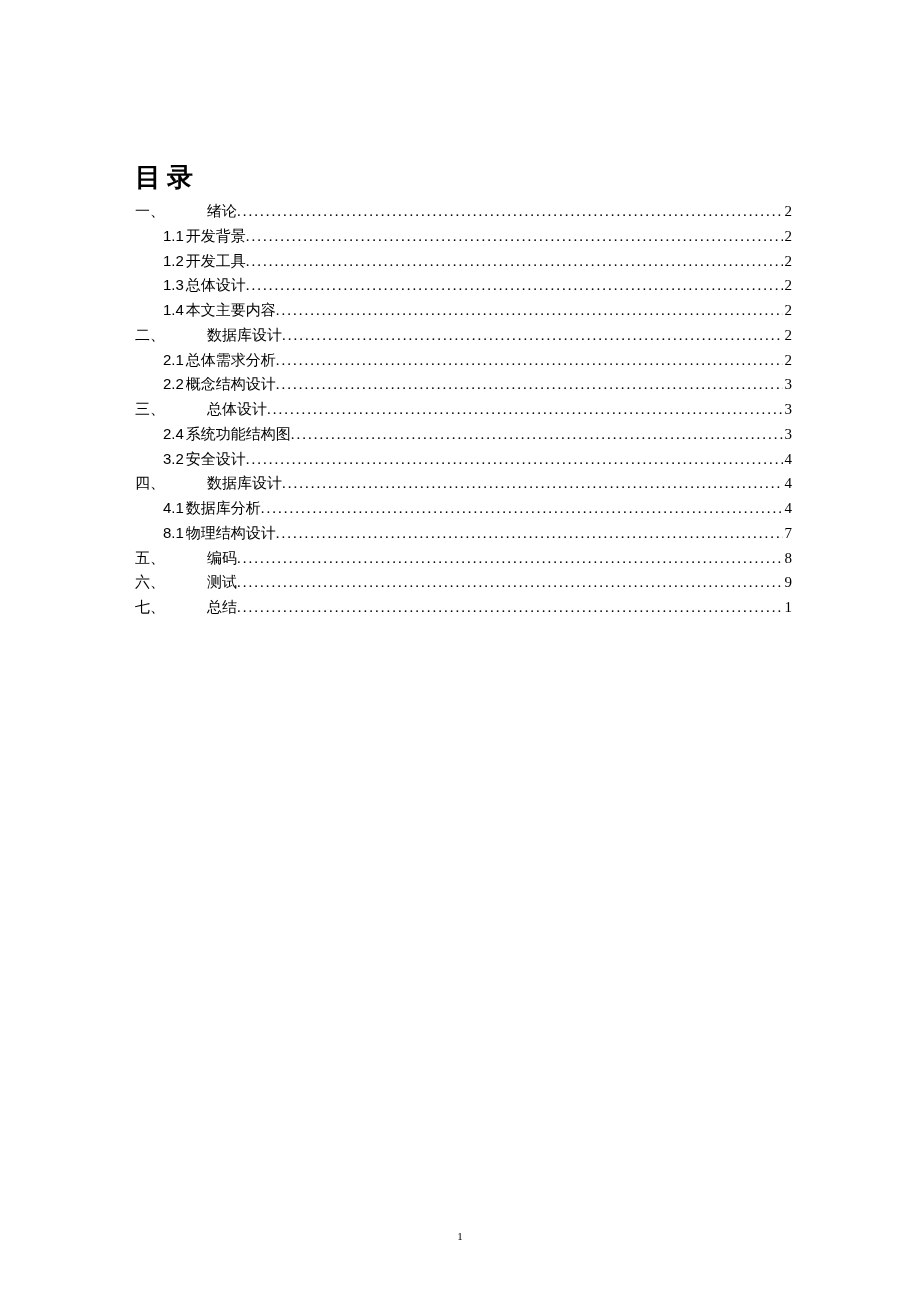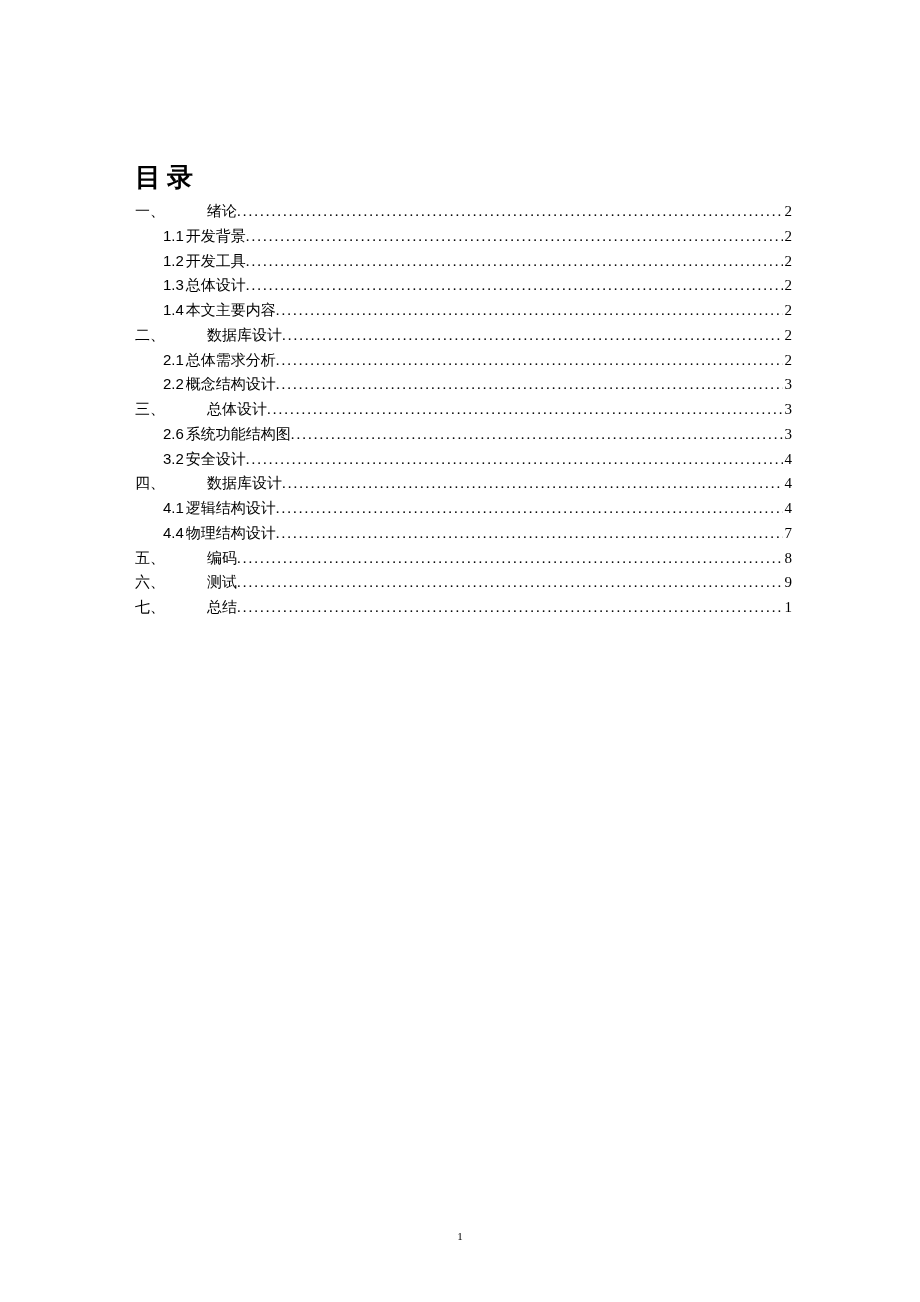--- a/index.html
+++ b/index.html
@@ -129,45 +129,45 @@
         <span class="dots"></span>
         <span class="toc-page">3</span>
       </div>
       <div class="toc-entry level1">
         <span class="toc-number-l1">三、</span>
         <span class="toc-text">总体设计</span>
         <span class="dots"></span>
         <span class="toc-page">3</span>
       </div>
       <div class="toc-entry level2">
-        <span class="toc-number-l2">2.6</span>
+        <span class="toc-number-l2">2.4</span>
         <span class="toc-text">系统功能结构图</span>
         <span class="dots"></span>
         <span class="toc-page">3</span>
       </div>
       <div class="toc-entry level2">
         <span class="toc-number-l2">3.2</span>
         <span class="toc-text">安全设计</span>
         <span class="dots"></span>
         <span class="toc-page">4</span>
       </div>
       <div class="toc-entry level1">
         <span class="toc-number-l1">四、</span>
         <span class="toc-text">数据库设计</span>
         <span class="dots"></span>
         <span class="toc-page">4</span>
       </div>
       <div class="toc-entry level2">
         <span class="toc-number-l2">4.1</span>
-        <span class="toc-text">逻辑结构设计</span>
+        <span class="toc-text">数据库分析</span>
         <span class="dots"></span>
         <span class="toc-page">4</span>
       </div>
       <div class="toc-entry level2">
-        <span class="toc-number-l2">4.4</span>
+        <span class="toc-number-l2">8.1</span>
         <span class="toc-text">物理结构设计</span>
         <span class="dots"></span>
         <span class="toc-page">7</span>
       </div>
       <div class="toc-entry level1">
         <span class="toc-number-l1">五、</span>
         <span class="toc-text">编码</span>
         <span class="dots"></span>
         <span class="toc-page">8</span>
       </div>

